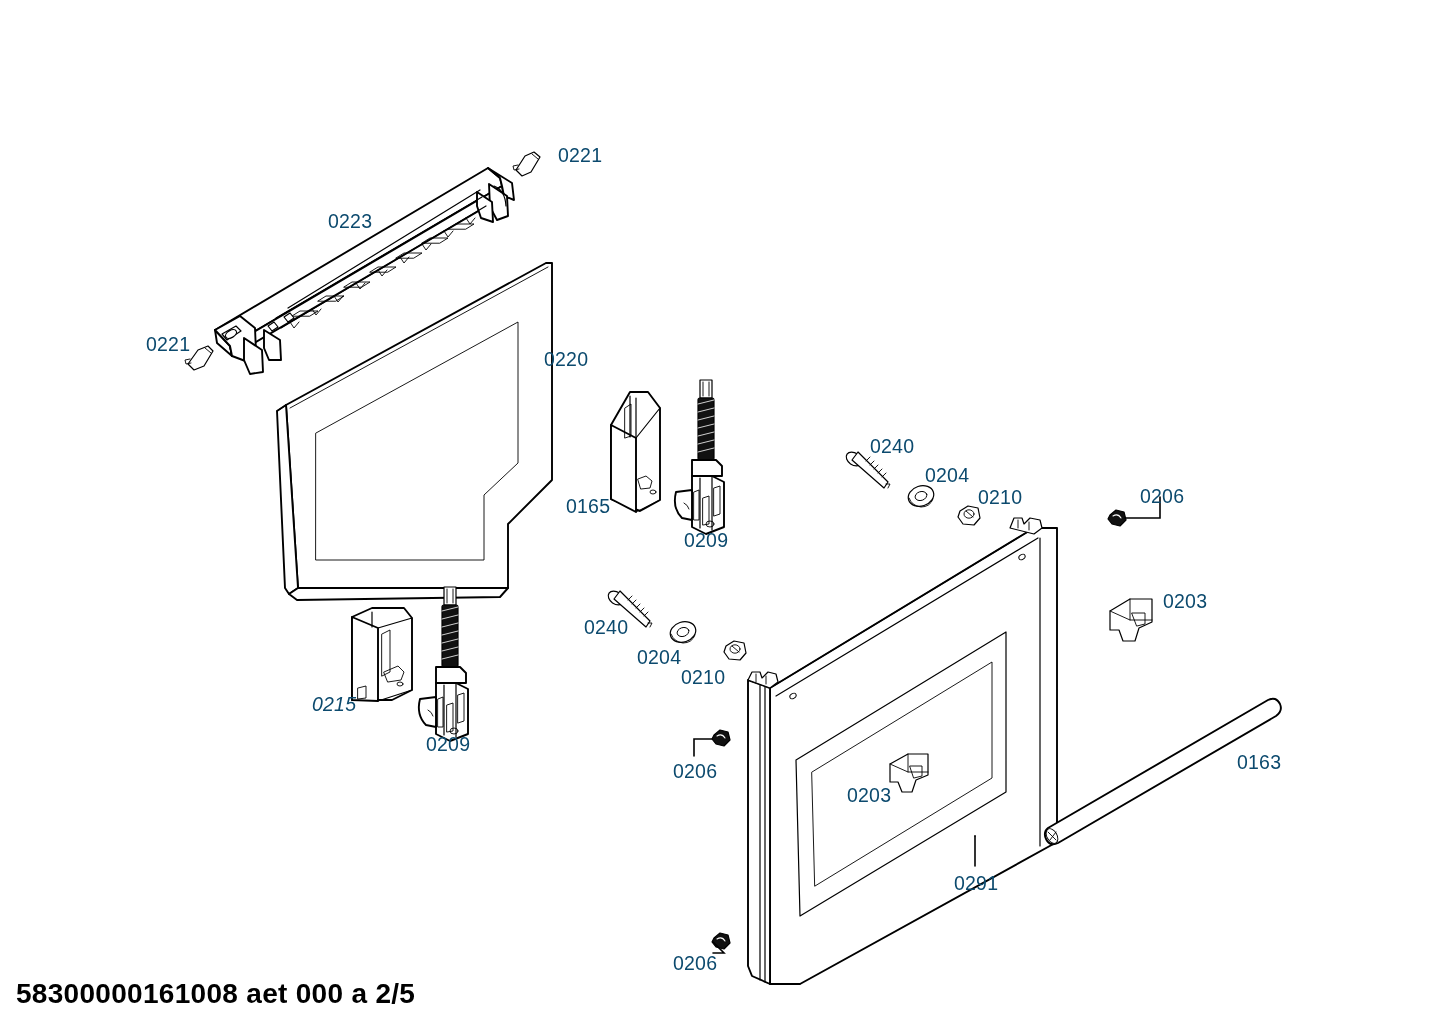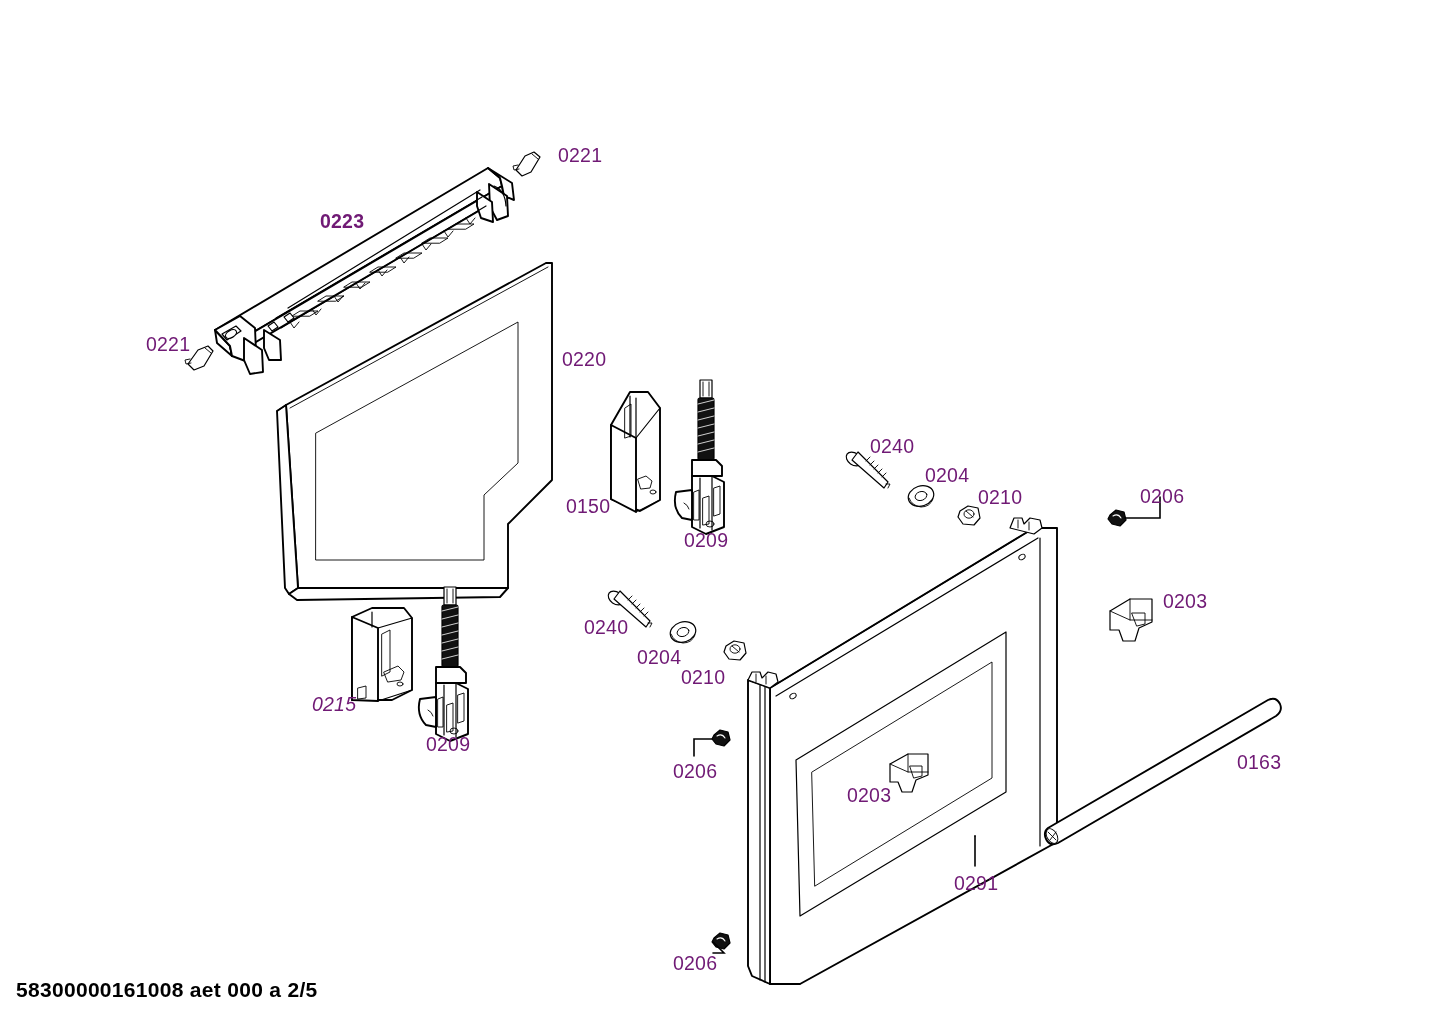--- a/index.html
+++ b/index.html
@@ -66,31 +66,31 @@
     fill: none;
     stroke: #000000;
     stroke-width: 1.6;
     stroke-linecap: round;
   }
   
   .callout {
     position: absolute;
     font-family: "Liberation Sans", sans-serif;
     font-size: 19.5px;
-    color: #701a75;
+    color: #0c4a6e;
     white-space: nowrap;
     letter-spacing: 0.2px;
     line-height: 1;
   }
   #footer-text {
     position: absolute;
     left: 16px;
     top: 978px;
     font-family: "Liberation Sans", sans-serif;
-    font-size: 21px;
+    font-size: 28px;
     font-weight: bold;
     color: #000000;
     white-space: nowrap;
     letter-spacing: 0.3px;
   }
 </style>
 </head>
 <body>
 
 <div id="diagram-root">
@@ -353,24 +353,24 @@
 
       <path class="leader" d="M 713,942 L 724,953 L 713,953"></path>
 
       <path class="leader" d="M 975,836 L 975,866"></path>
       <path class="leader" d="M 975,836 L 975,836"></path>
     </g>
 
   </svg>
 
   <div class="callout" style="left:558px; top:146px;">0221</div>
-  <div class="callout" style="left:320px; top:212px;font-weight:bold;">0223</div>
+  <div class="callout" style="left:328px; top:212px;">0223</div>
   <div class="callout" style="left:146px; top:335px;">0221</div>
-  <div class="callout" style="left:562px; top:350px;">0220</div>
-  <div class="callout" style="left:566px; top:497px;">0150</div>
+  <div class="callout" style="left:544px; top:350px;">0220</div>
+  <div class="callout" style="left:566px; top:497px;">0165</div>
   <div class="callout" style="left:684px; top:531px;">0209</div>
   <div class="callout" style="left:870px; top:437px;">0240</div>
   <div class="callout" style="left:925px; top:466px;">0204</div>
   <div class="callout" style="left:978px; top:488px;">0210</div>
   <div class="callout" style="left:1140px; top:487px;">0206</div>
   <div class="callout" style="left:1163px; top:592px;">0203</div>
   <div class="callout" style="left:312px; top:695px;font-style:italic;">0215</div>
   <div class="callout" style="left:426px; top:735px;">0209</div>
   <div class="callout" style="left:584px; top:618px;">0240</div>
   <div class="callout" style="left:637px; top:648px;">0204</div>

